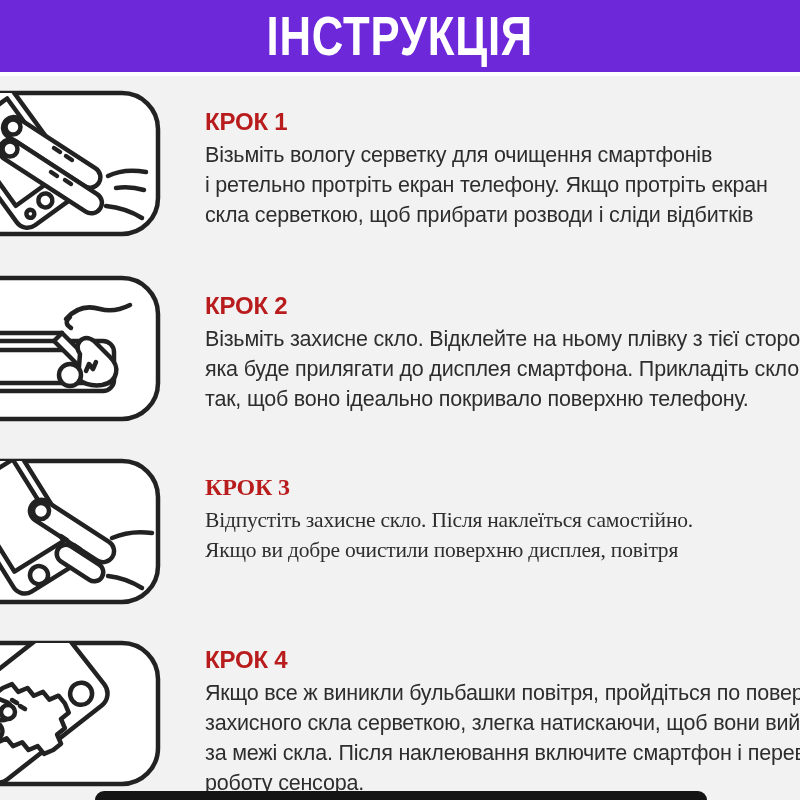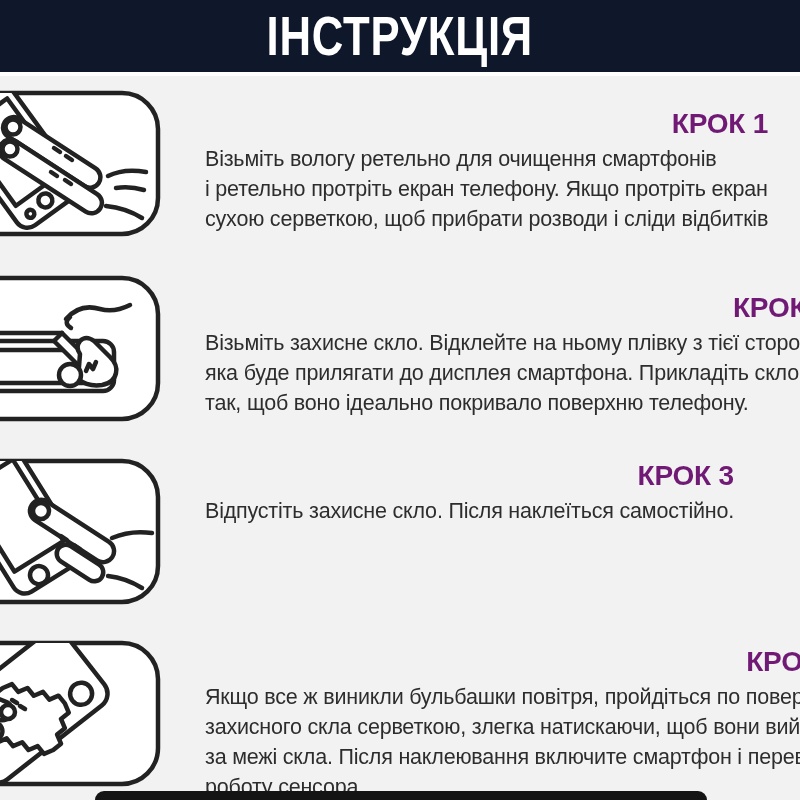--- a/index.html
+++ b/index.html
@@ -4,33 +4,33 @@
 <style>
   html,body{margin:0;padding:0;}
   body{
     width:800px;height:800px;overflow:hidden;position:relative;
     background:#f2f2f2;
     font-family:"Liberation Sans", sans-serif;
   }
   
   .header{
     position:absolute;top:0;left:0;width:800px;height:72px;
-    background:#0f172a;display:flex;align-items:center;justify-content:center;
+    background:#6d28d9;display:flex;align-items:center;justify-content:center;
     border-bottom:4px solid #ffffff;
   }
   .header .title{
     color:#ffffff;font-weight:bold;font-size:56px;letter-spacing:1px;
     transform:scaleX(0.78);transform-origin:center;line-height:1;
   }
   
   .figure{position:absolute;left:-34px;width:196px;height:147px;}
   .figure svg{display:block;overflow:visible;}
   
   .step-text{position:absolute;left:205px;white-space:nowrap;color:#2d2d2d;}
-  .step-label{font-weight:bold;font-size:28px;color:#701a75;letter-spacing:-0.2px;margin-bottom:4px;text-align:right;}
+  .step-label{font-weight:bold;font-size:24px;color:#b91c1c;letter-spacing:-0.2px;margin-bottom:4px;}
   .step-line{font-size:21.5px;line-height:30px;letter-spacing:-0.2px;}
   
   .bottom-bar{
     position:absolute;left:95px;bottom:0;width:612px;height:9px;
     background:#141414;border-radius:10px 10px 0 0;
   }
   .art{fill:none;stroke:#222222;stroke-width:4.5;stroke-linecap:round;stroke-linejoin:round;}
   .art-fill{fill:#ffffff;stroke:#222222;stroke-width:4.5;stroke-linecap:round;stroke-linejoin:round;}
 </style>
 </head>
@@ -62,23 +62,23 @@
         <circle class="art-fill" cx="44" cy="59" r="7.5"></circle>
         <path class="art" d="M88 58 l6 4 M100 66 l6 4 M85 82 l6 4 M99 90 l6 4"></path>
         <path class="art" d="M142 86 q16 -8 38 -4 M140 116 q20 2 36 12 M150 98 q14 -2 28 2"></path>
       </g>
     </g>
   </svg>
 </div>
 
 <div class="step-text" style="top:108px;">
   <div class="step-label">КРОК 1</div>
-  <div class="step-line">Візьміть вологу ретельно для очищення смартфонів</div>
+  <div class="step-line">Візьміть вологу серветку для очищення смартфонів</div>
   <div class="step-line">і ретельно протріть екран телефону. Якщо протріть екран</div>
-  <div class="step-line">сухою серветкою, щоб прибрати розводи і сліди відбитків</div>
+  <div class="step-line">скла серветкою, щоб прибрати розводи і сліди відбитків</div>
 </div>
 
 <div class="figure" style="top:275px;">
   <svg width="196" height="147" viewBox="0 0 196 147">
     <defs>
         <clipPath id="c2">
           <rect x="-30" y="3" width="222" height="141" rx="36"></rect>
         </clipPath>
       </defs>
     <rect class="art-fill" x="-30" y="3" width="222" height="141" rx="36"></rect>
@@ -128,23 +128,24 @@
         <rect class="art-fill" x="58" y="62" width="96" height="22" rx="11" transform="rotate(33 106 73)"></rect>
         <rect class="art-fill" x="88" y="96" width="52" height="18" rx="9" transform="rotate(33 114 105)"></rect>
         <circle class="art-fill" cx="75" cy="53" r="8"></circle>
         <path class="art" d="M95 78 l6 4 M108 87 l6 4"></path>
         <path class="art" d="M146 80 q18 -8 40 -5 M142 118 q18 2 34 12"></path>
       </g>
     </g>
   </svg>
 </div>
 
-<div class="step-text" style="top:460px;">
+<div class="step-text" style="top:474px;font-family:Liberation Serif, serif;">
   <div class="step-label">КРОК 3</div>
   <div class="step-line">Відпустіть захисне скло. Після наклеїться самостійно.</div>
+  <div class="step-line">Якщо ви добре очистили поверхню дисплея, повітря</div>
 </div>
 
 <div class="figure" style="top:640px;">
   <svg width="196" height="147" viewBox="0 0 196 147">
     <defs>
         <clipPath id="c4">
           <rect x="-30" y="3" width="222" height="141" rx="36"></rect>
         </clipPath>
       </defs>
     <rect class="art-fill" x="-30" y="3" width="222" height="141" rx="36"></rect>

